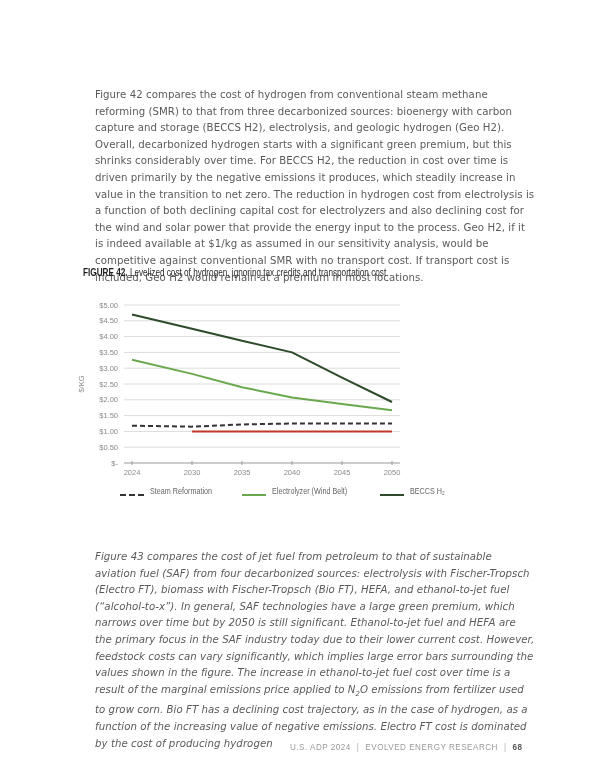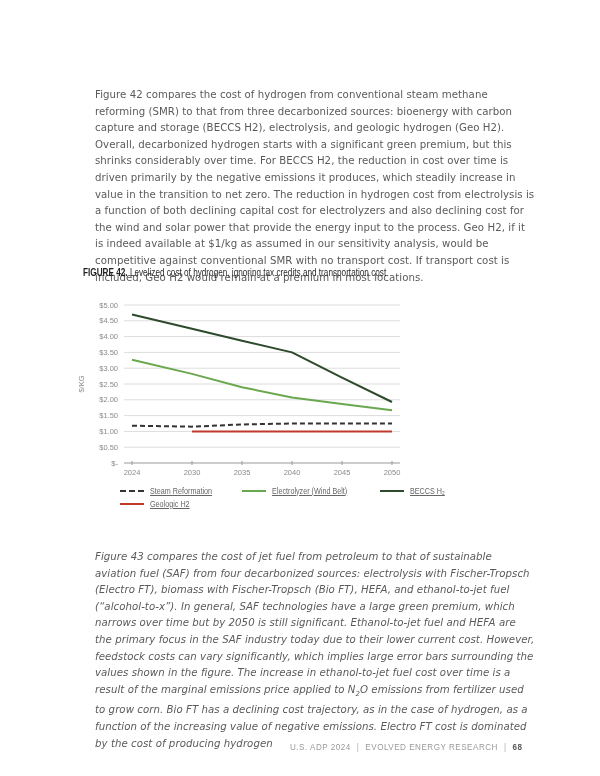--- a/index.html
+++ b/index.html
@@ -6,21 +6,21 @@
   body { width: 600px; height: 776px; position: relative; overflow: hidden; font-family: "DejaVu Sans", sans-serif; color: #555; }
   .para { position: absolute; left: 83px; width: 440px; font-size: 10.2px; line-height: 16.6px; color: #5a5a5a; margin: 12px; letter-spacing: 0.05px; }
   #p1 { top: 75px; }
   #p2 { top: 537px; font-style: italic; }
   .fig-title { position: absolute; left: 83px; top: 266px; font-family: "Liberation Sans", sans-serif; font-size: 10.5px; color: #2b2b2b; transform: scaleX(0.78); transform-origin: left top; white-space: nowrap; }
   .fig-title b { font-weight: 700; color: #1f1f1f; }
   #chart { position: absolute; left: 70px; top: 290px; }
   .tick-label { font-family: "Liberation Sans", sans-serif; font-size: 7.5px; fill: #8a8a8a; }
   .legend { position: absolute; left: 120px; top: 484px; font-family: "Liberation Sans", sans-serif; font-size: 9px; color: #666; }
   .legend-row { display: flex; align-items: center; height: 13px; }
-  .legend-item { display: flex; align-items: center; margin-right: 14px; text-decoration: underline; }
+  .legend-item { display: flex; align-items: flex-end; margin-right: 14px; }
   .legend-swatch { width: 24px; height: 0; margin-right: 6px; }
   .legend-label { display: inline-block; transform: scaleX(0.8); transform-origin: left center; white-space: nowrap; }
   .footer { position: absolute; top: 741px; left: 0; width: 600px; text-align: right; font-family: "Liberation Sans", sans-serif; font-size: 9.5px; color: #9a9a9a; letter-spacing: 0.6px; }
   .footer-inner { position: absolute; right: 78px; white-space: nowrap; transform: scaleX(0.85); transform-origin: right center; }
   .footer .sep { margin: 0 7px; color: #b0b0b0; }
   .footer .page { color: #5a5a5a; font-weight: 700; }
 </style>
 </head>
 <body>
 
@@ -89,26 +89,20 @@
     </div>
     <div class="legend-item">
       <span class="legend-swatch" style="border-top:2px solid #6aa84f;"></span>
       <span class="legend-label">Electrolyzer (Wind Belt)</span>
     </div>
     <div class="legend-item">
       <span class="legend-swatch" style="border-top:2px solid #2d4a2b;"></span>
       <span class="legend-label">BECCS H₂</span>
     </div>
   </div>
-  <div class="legend-row">
-    <div class="legend-item">
-      <span class="legend-swatch" style="border-top:2px solid #c0392b;"></span>
-      <span class="legend-label">Geologic H2</span>
-    </div>
-  </div>
 </div>
 
 <p class="para" id="p2"><span>Figure 43 compares the cost of jet fuel from petroleum to that of sustainable aviation fuel (SAF) from four decarbonized sources: electrolysis with Fischer-Tropsch (Electro FT), biomass with Fischer-Tropsch (Bio FT), HEFA, and ethanol-to-jet fuel (“alcohol-to-x”). In general, SAF technologies have a large green premium, which narrows over time but by 2050 is still significant. Ethanol-to-jet fuel and HEFA are the primary focus in the SAF industry today due to their lower current cost. However, feedstock costs can vary significantly, which implies large error bars surrounding the values shown in the figure. The increase in ethanol-to-jet fuel cost over time is a result of the marginal emissions price applied to N</span><sub style="font-size:7px;">2</sub><span>O emissions from fertilizer used to grow corn. Bio FT has a declining cost trajectory, as in the case of hydrogen, as a function of the increasing value of negative emissions. Electro FT cost is dominated by the cost of producing hydrogen</span></p>
 
 <div class="footer">
   <span class="footer-inner">
     <span>U.S. ADP 2024</span><span class="sep">|</span><span>EVOLVED ENERGY RESEARCH</span><span class="sep">|</span><span class="page">68</span>
   </span>
 </div>
 

